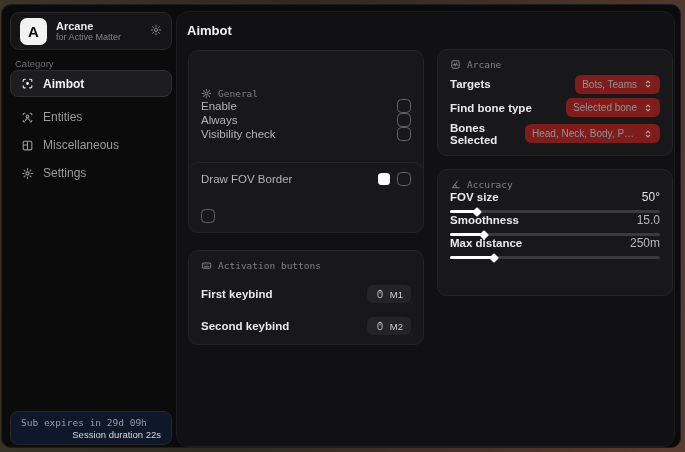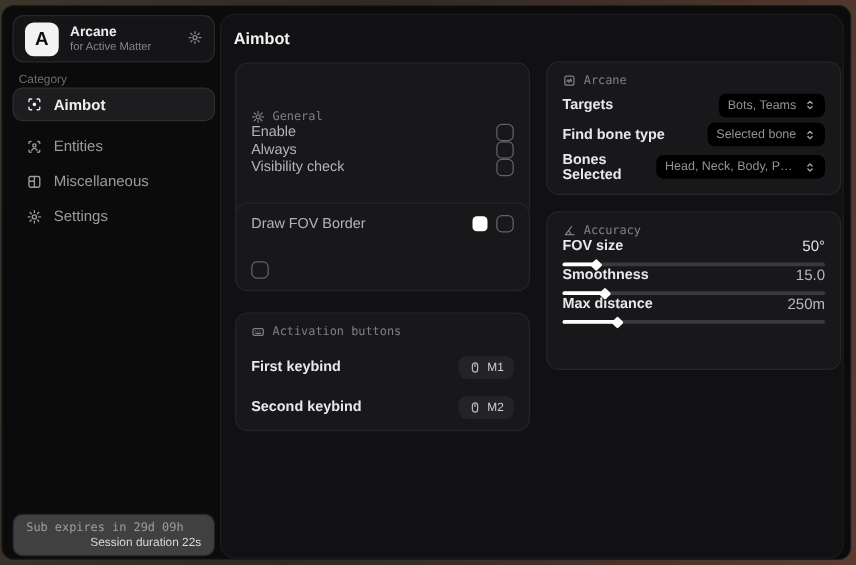--- a/index.html
+++ b/index.html
@@ -39,21 +39,21 @@
     cursor:pointer;
   }
   .navitem.active{
     background:#1d1d20; border-color:#2f2f33; color:#f0f0f0; font-weight:bold;
     height:27px; margin-bottom:6px;
   }
   .navicon{ width:13px; height:13px; flex:none; display:block; }
   .navicon svg{ width:13px; height:13px; display:block; }
   .subbox{
     position:absolute; left:8px; top:406px; width:162px; height:34px;
-    background:#404040; border:1px solid #27272a; border-radius:8px;
+    background:#0f172a; border:1px solid #27272a; border-radius:8px;
     padding:4px 10px; display:flex; flex-direction:column; justify-content:center; gap:1px;
   }
   .subline1{ font-family:"DejaVu Sans Mono",monospace; color:#9d9da1; font-size:9.5px; }
   .subline2{ color:#d8d8da; font-size:9.5px; font-weight:normal;text-align:right; }
   
   .mainpanel{
     position:absolute; left:174px; top:6px; width:499px; height:436px;
     background:#111113; border:1px solid #1d1d20; border-radius:12px;
   }
   .pagetitle{
@@ -81,21 +81,21 @@
     width:14px; height:14px; border:1.5px solid #636366; border-radius:4.5px;
     background:transparent; cursor:pointer;
   }
   .swatch{ width:12px; height:12px; border-radius:3.5px; cursor:pointer; }
   .keypill{
     display:flex; align-items:center; gap:5px; background:#242427; border-radius:6px;
     height:18px; padding:0 8px; color:#cfcfd2; font-size:9.5px; cursor:pointer;
   }
   .keypill svg{ width:10px; height:10px; display:block; color:#b9b9bc; }
   .droppill{
-    display:flex; align-items:center; gap:6px; background:#000000; border-radius:6px;
+    display:flex; align-items:center; gap:6px; background:#7f1d1d; border-radius:6px;
     height:19px; padding:0 7px; color:#929296; font-size:10px; cursor:pointer;
     max-width:150px;
   }
   .droppill .dtext{ white-space:nowrap; overflow:hidden; text-overflow:ellipsis; }
   .droppill svg{ width:10px; height:10px; flex:none; color:#a8a8ab; }
   .slgroup{ display:flex; flex-direction:column; gap:6px; }
   .slvalue{ font-size:12px; color:#b9b9bc; }
   .slvalue.bright{ color:#e2e2e4; }
   .track{
     position:relative; height:3px; background:#3a3a3e; border-radius:2px; width:100%;

